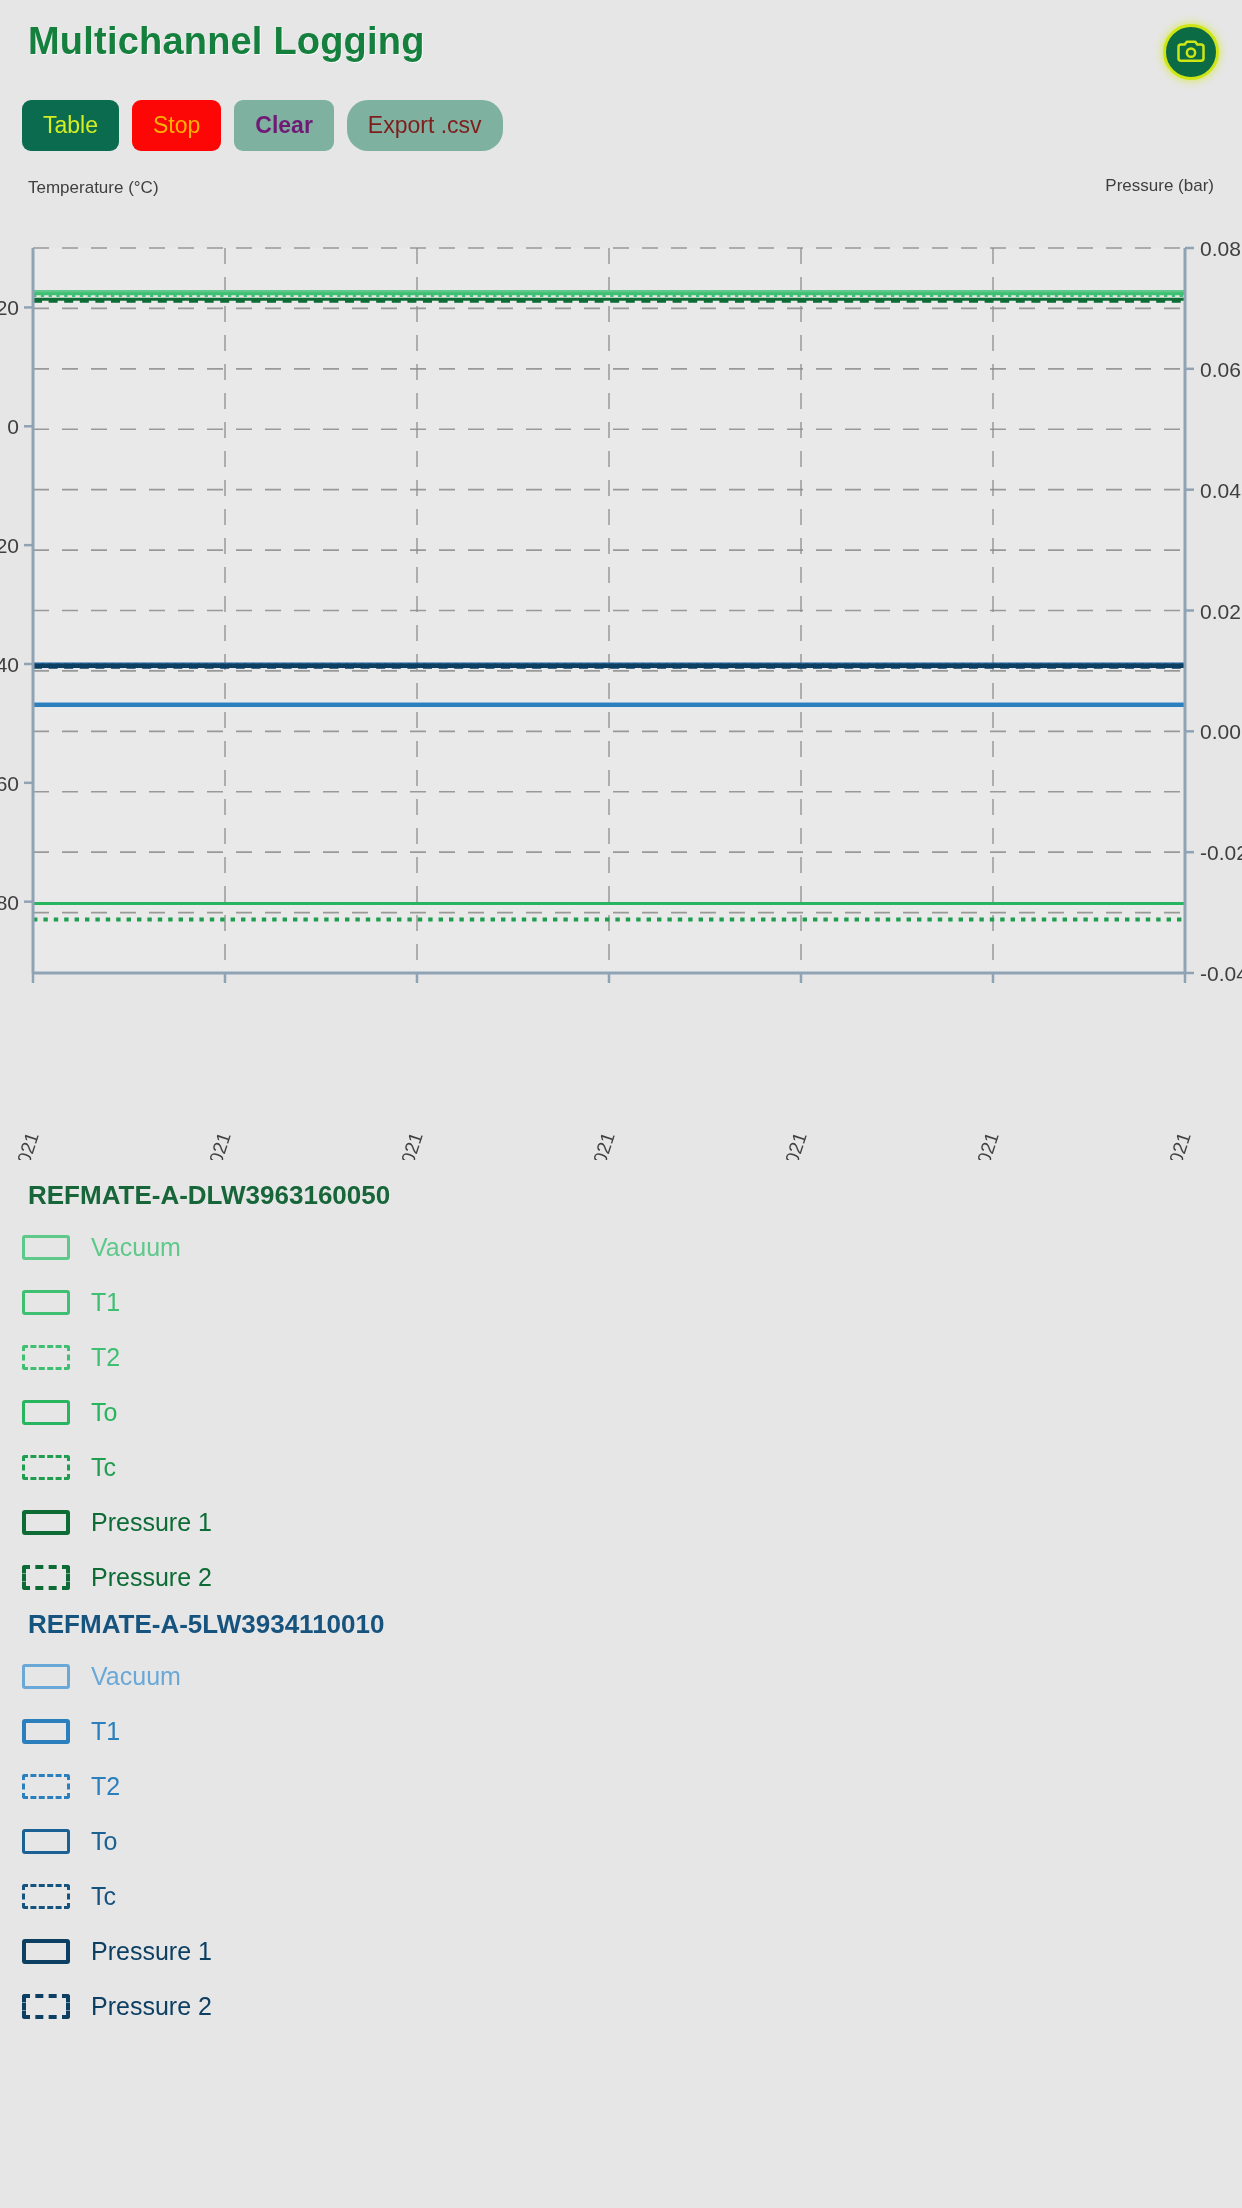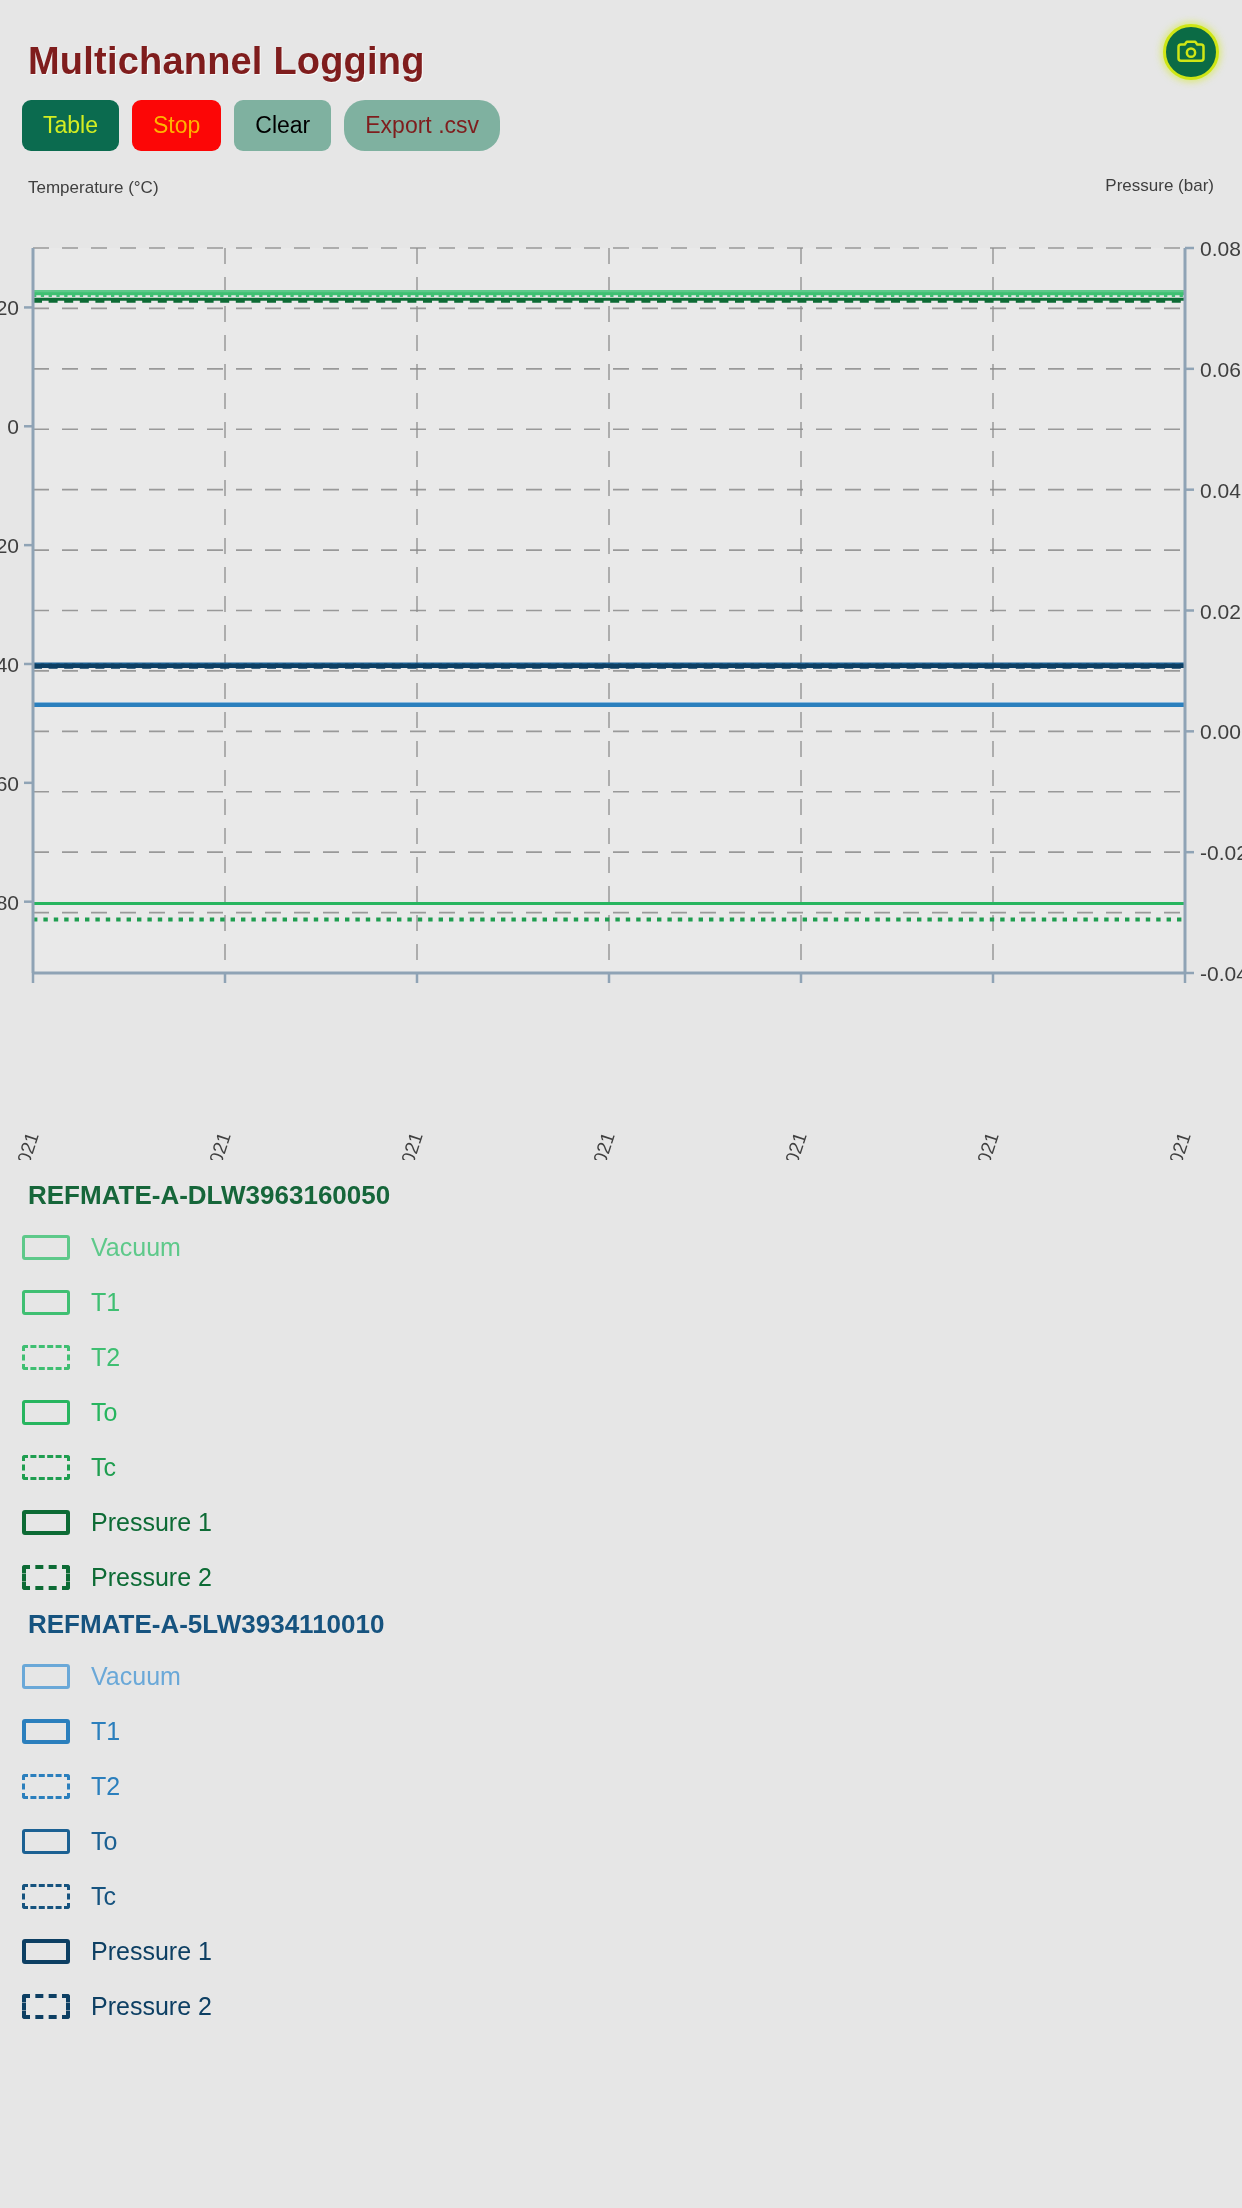--- a/index.html
+++ b/index.html
@@ -8,24 +8,23 @@
     width: 1242px; height: 2208px;
     background: #e6e6e6;
     font-family: "Liberation Sans", sans-serif;
     overflow: hidden;
   }
   #root { position: relative; width: 1242px; height: 2208px; background: #e6e6e6; }
 
   
   .page-title {
     position: absolute; left: 28px; top: 20px;
-    font-size: 38px; font-weight: bold; color: #7f1d1d;
+    font-size: 38px; font-weight: bold; color: #15803d;
     letter-spacing: 0.2px;
     text-shadow: 1px 1px 0 rgba(255,255,255,0.7);
-    margin-top: 20px;
   }
   .camera-btn {
     position: absolute; right: 23px; top: 24px;
     width: 56px; height: 56px; border-radius: 50%;
     background: #0b6b45;
     border: 3px solid #cfe615;
     display: flex; align-items: center; justify-content: center;
     box-shadow: 0 0 7px 2px rgba(210,235,30,0.55);
   }
   .camera-btn svg { width: 30px; height: 30px; display:block; }
@@ -88,21 +87,21 @@
     </span>
   </div>
 
   <div class="toolbar">
     <div class="btn table-btn" style="background: rgb(11, 107, 79); color: rgb(212, 238, 34);">
       <span>Table</span>
     </div>
     <div class="btn stop-btn" style="background: rgb(252, 6, 6); color: rgb(255, 179, 0);">
       <span>Stop</span>
     </div>
-    <div class="btn" style="background: rgb(127, 177, 160); color: #000000;">
+    <div class="btn" style="background: rgb(127, 177, 160); color: #701a75; font-weight: bold;">
       <span>Clear</span>
     </div>
     <div class="btn" style="background: rgb(127, 177, 160); color: #7f1d1d; border-radius: 21px;">
       <span>Export .csv</span>
     </div>
   </div>
 
   <div class="axis-caption left">Temperature (°C)</div>
   <div class="axis-caption right">Pressure (bar)</div>
 

